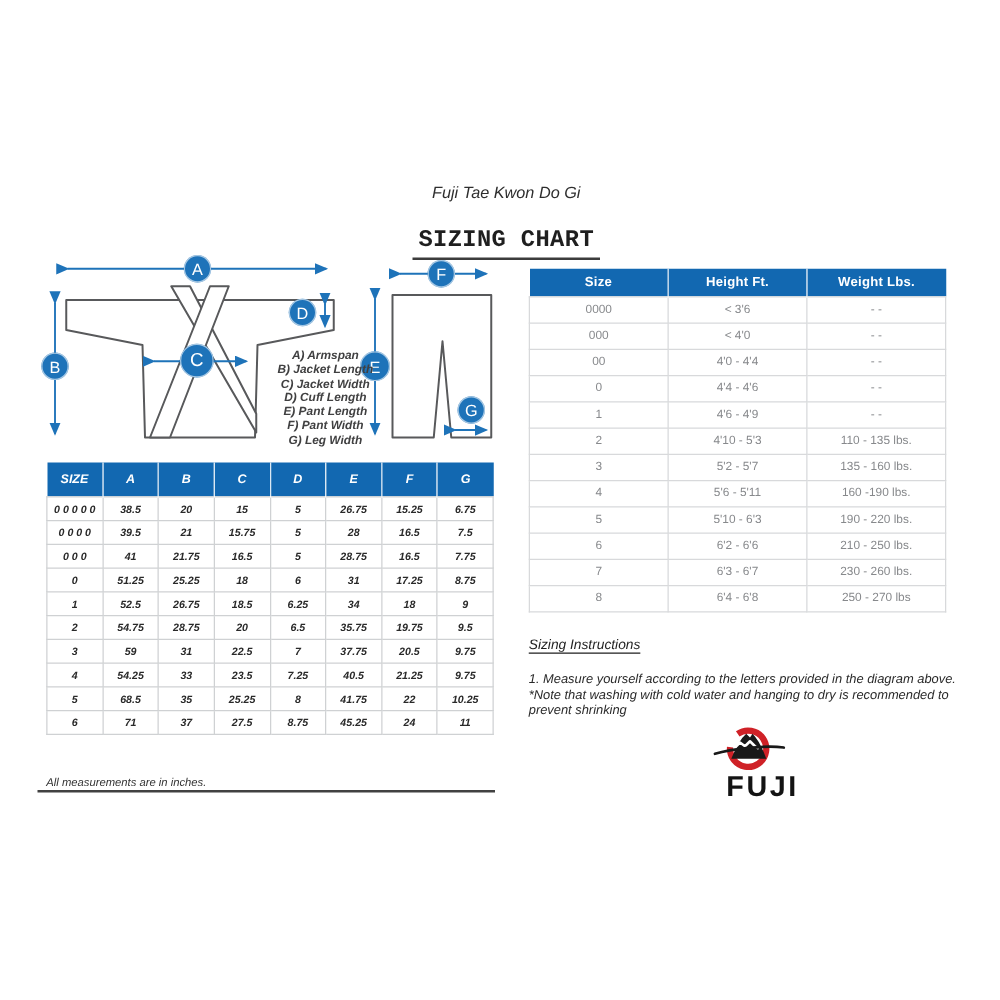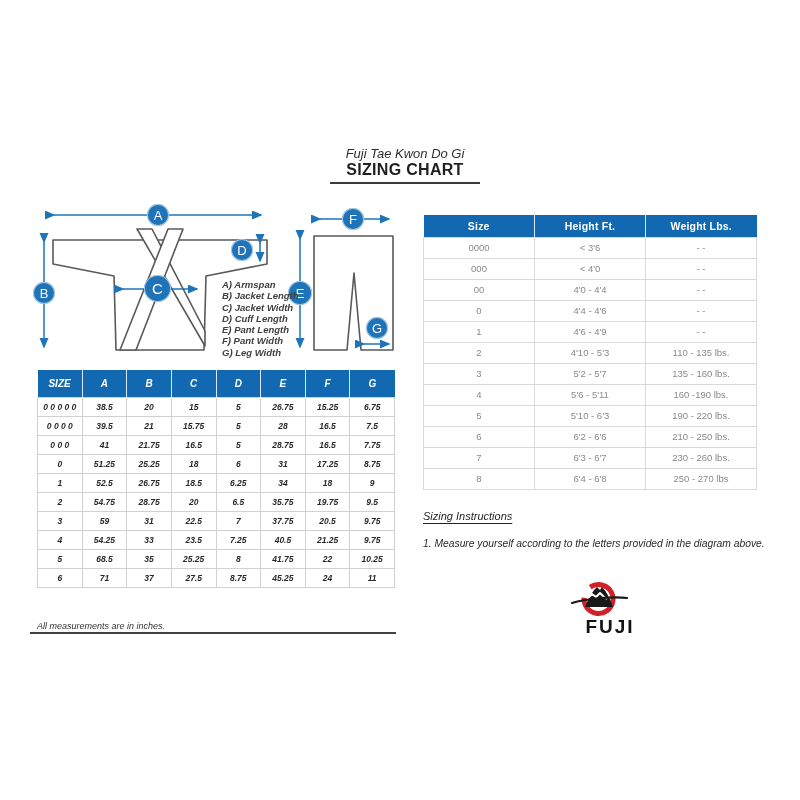--- a/index.html
+++ b/index.html
@@ -7,40 +7,40 @@
     --grid-light:#d8d9db; --grid-left:#cfd1d3; --ink:#1f1f1f; --gray-text:#87898c;
   }
   *{margin:0;padding:0;box-sizing:border-box;}
   html,body{background:#fff;}
   body{font-family:"Liberation Sans",sans-serif;}
   .canvas{position:relative;width:776px;height:800px;background:#fff;overflow:hidden;}
 
   
   .title-block{position:absolute;left:280px;top:146px;width:250px;text-align:center;}
   .brand-line{font-style:italic;font-weight:500;font-size:13px;color:#2e2e2e;}
-  .page-title{font-weight:bold;font-size:16px;letter-spacing:.3px;color:var(--ink);margin-top:0;}
+  .page-title{font-weight:bold;font-size:19px;letter-spacing:.3px;color:var(--ink);margin-top:20px;font-family:Liberation Mono, monospace;}
   .title-underline{width:150px;height:2px;background:#3c3c3c;margin:3px auto 0;}
 
   
   .diagram-svg{position:absolute;left:35px;top:198px;}
   .garment{fill:#fff;stroke:var(--outline);stroke-width:1.6;stroke-linejoin:round;}
   .arrow{stroke:var(--circle-blue);stroke-width:1.5;fill:none;}
   #ah path{fill:var(--circle-blue);}
   .marker{position:absolute;border-radius:50%;background:var(--circle-blue);color:#fff;
     display:flex;align-items:center;justify-content:center;font-size:13px;font-weight:400;
     box-shadow:0 0 0 1px rgba(255,255,255,.6) inset;}
   .m-a{left:147px;top:204px;width:22px;height:22px;}
   .m-b{left:33px; top:282px;width:22px;height:22px;}
   .m-c{left:144px;top:275px;width:27px;height:27px;font-size:15px;}
   .m-d{left:231px;top:239px;width:22px;height:22px;}
   .m-e{left:288px;top:281px;width:24px;height:24px;}
   .m-f{left:342px;top:208px;width:22px;height:22px;}
   .m-g{left:366px;top:317px;width:22px;height:22px;}
   .legend{position:absolute;left:222px;top:279px;font-size:9.5px;font-style:italic;
-    font-weight:bold;line-height:11.3px;color:#404041;}
+    font-weight:bold;line-height:11.3px;color:#404041;text-align:center;}
 
   
   .mtable{position:absolute;left:37px;top:370px;width:358px;border-collapse:collapse;table-layout:fixed;}
   .mtable th{background:var(--blue);color:#fff;font-style:italic;font-weight:bold;font-size:10px;
     height:27px;border-left:1px solid rgba(255,255,255,.85);}
   .mtable th:first-child{border-left:none;}
   .mtable td{border:1px solid var(--grid-left);height:19px;text-align:center;
     font-size:8.5px;font-style:italic;font-weight:600;color:#292929;}
   .measure-footnote{position:absolute;left:37px;top:621px;font-size:9px;font-style:italic;color:#333;}
   .foot-rule{position:absolute;left:30px;top:632px;width:366px;height:2px;background:#414141;}
@@ -60,21 +60,21 @@
   .instructions-list{margin-top:16px;font-size:10.3px;font-style:italic;font-weight:400;
     line-height:12.5px;color:#2a2a2a;}
 
   
   .logo{position:absolute;left:555px;top:578px;width:110px;text-align:center;}
   .logo-svg{display:block;margin:0 auto;}
   .logo-ring{fill:none;stroke:var(--red);stroke-width:5;}
   .logo-mountain{fill:#191919;}
   .logo-snow{fill:none;stroke:#fff;stroke-width:2;stroke-linejoin:round;}
   .logo-swoosh{fill:none;stroke:#191919;stroke-width:2.2;stroke-linecap:round;}
-  .logo-text{margin-top:-2px;font-size:19px;font-weight:800;letter-spacing:2px;color:#131313;}
+  .logo-text{margin-top:-2px;font-size:23px;font-weight:800;letter-spacing:2px;color:#131313;}
 </style>
 </head>
 <body>
 
 <div class="canvas">
 
   <div class="title-block">
     <div class="brand-line">Fuji Tae Kwon Do Gi</div>
     <div class="page-title">SIZING CHART</div>
     <div class="title-underline"></div>
@@ -322,20 +322,21 @@
           <td>6'4 - 6'8</td>
           <td>250 - 270 lbs</td>
         </tr>
       </tbody>
     </table>
 
   <div class="instructions">
     <div class="instructions-heading">Sizing Instructions</div>
     <div class="instructions-list">
         <div>1. Measure yourself according to the letters provided in the diagram above.</div>
+        <div>*Note that washing with cold water and hanging to dry is recommended to prevent shrinking</div>
       </div>
   </div>
 
   <div class="logo">
     <svg class="logo-svg" width="110" height="40" viewBox="555 578 110 40">
       <circle class="logo-ring" cx="598.5" cy="599" r="14.5" stroke-dasharray="78 13.1" transform="rotate(-125 598.5 599)"></circle>
       <path class="logo-mountain" d="M585,607 Q591,592 597,587 L600,590 L602,587 Q608,593 613,607 Z"></path>
       <polyline class="logo-snow" points="588,598 592,594 596,597 600,593 604,597 607,599"></polyline>
       <path class="logo-swoosh" d="M572,603 C585,599 612,596 627,598"></path>
     </svg>

